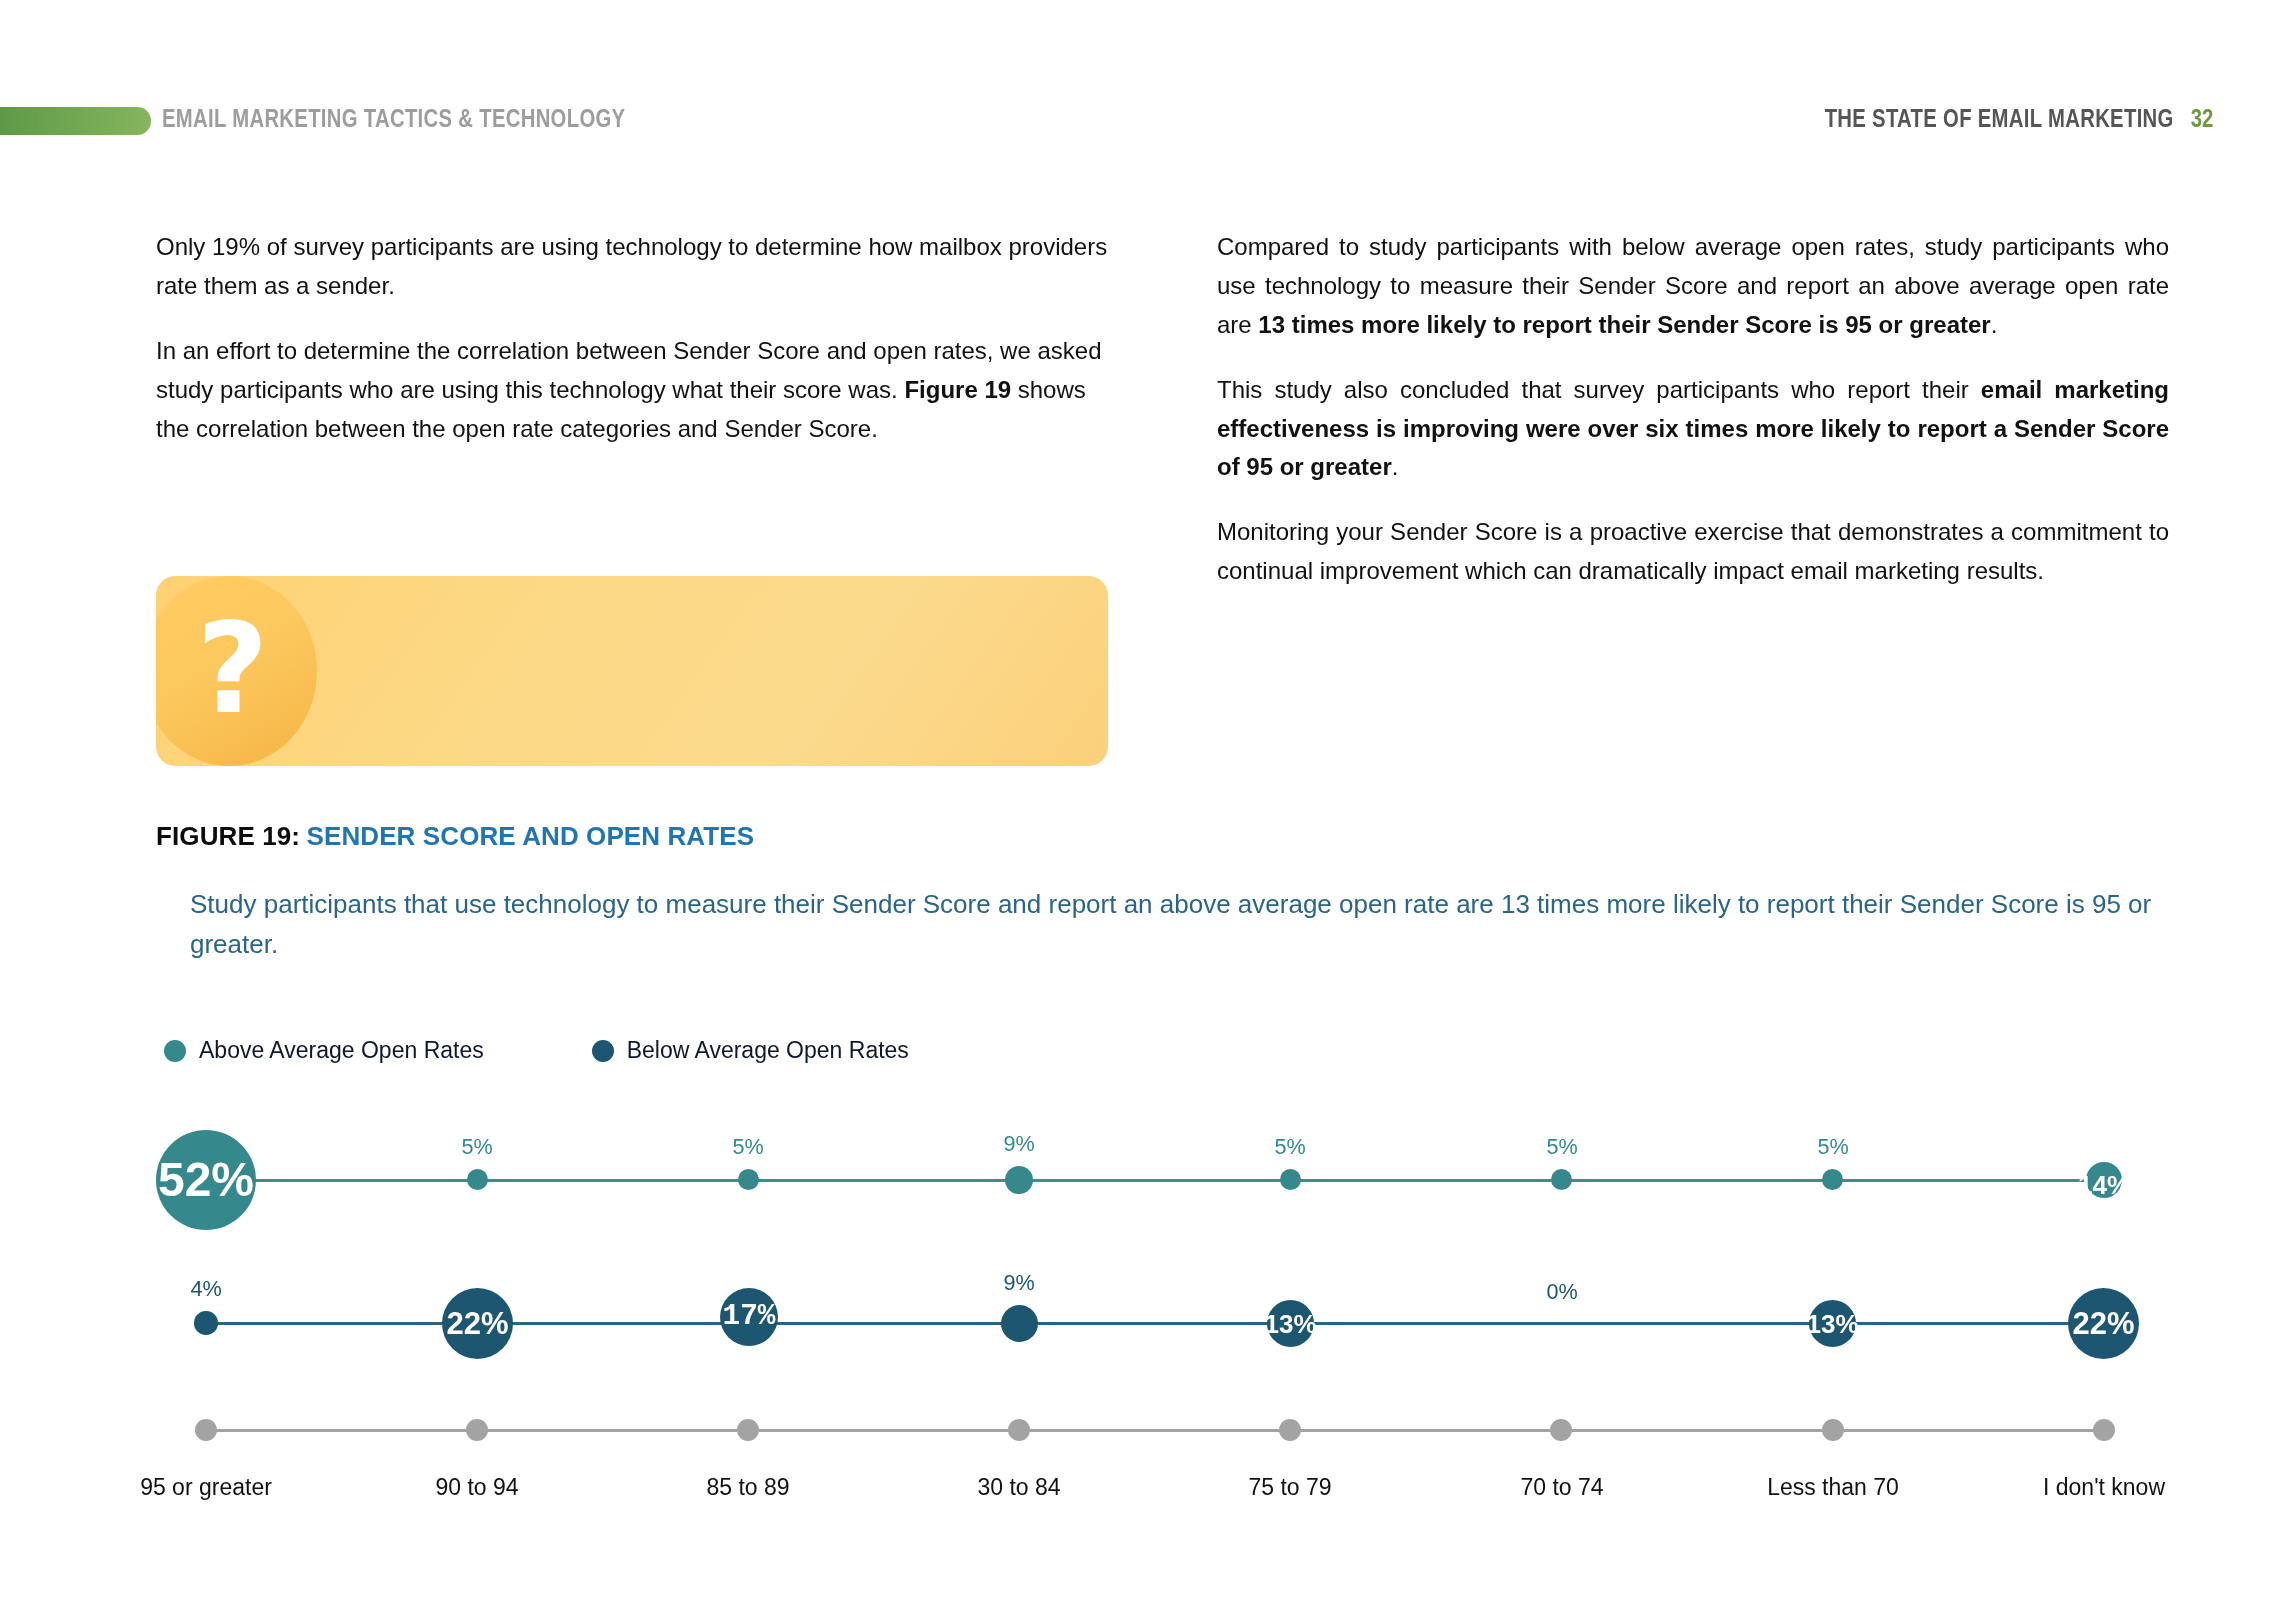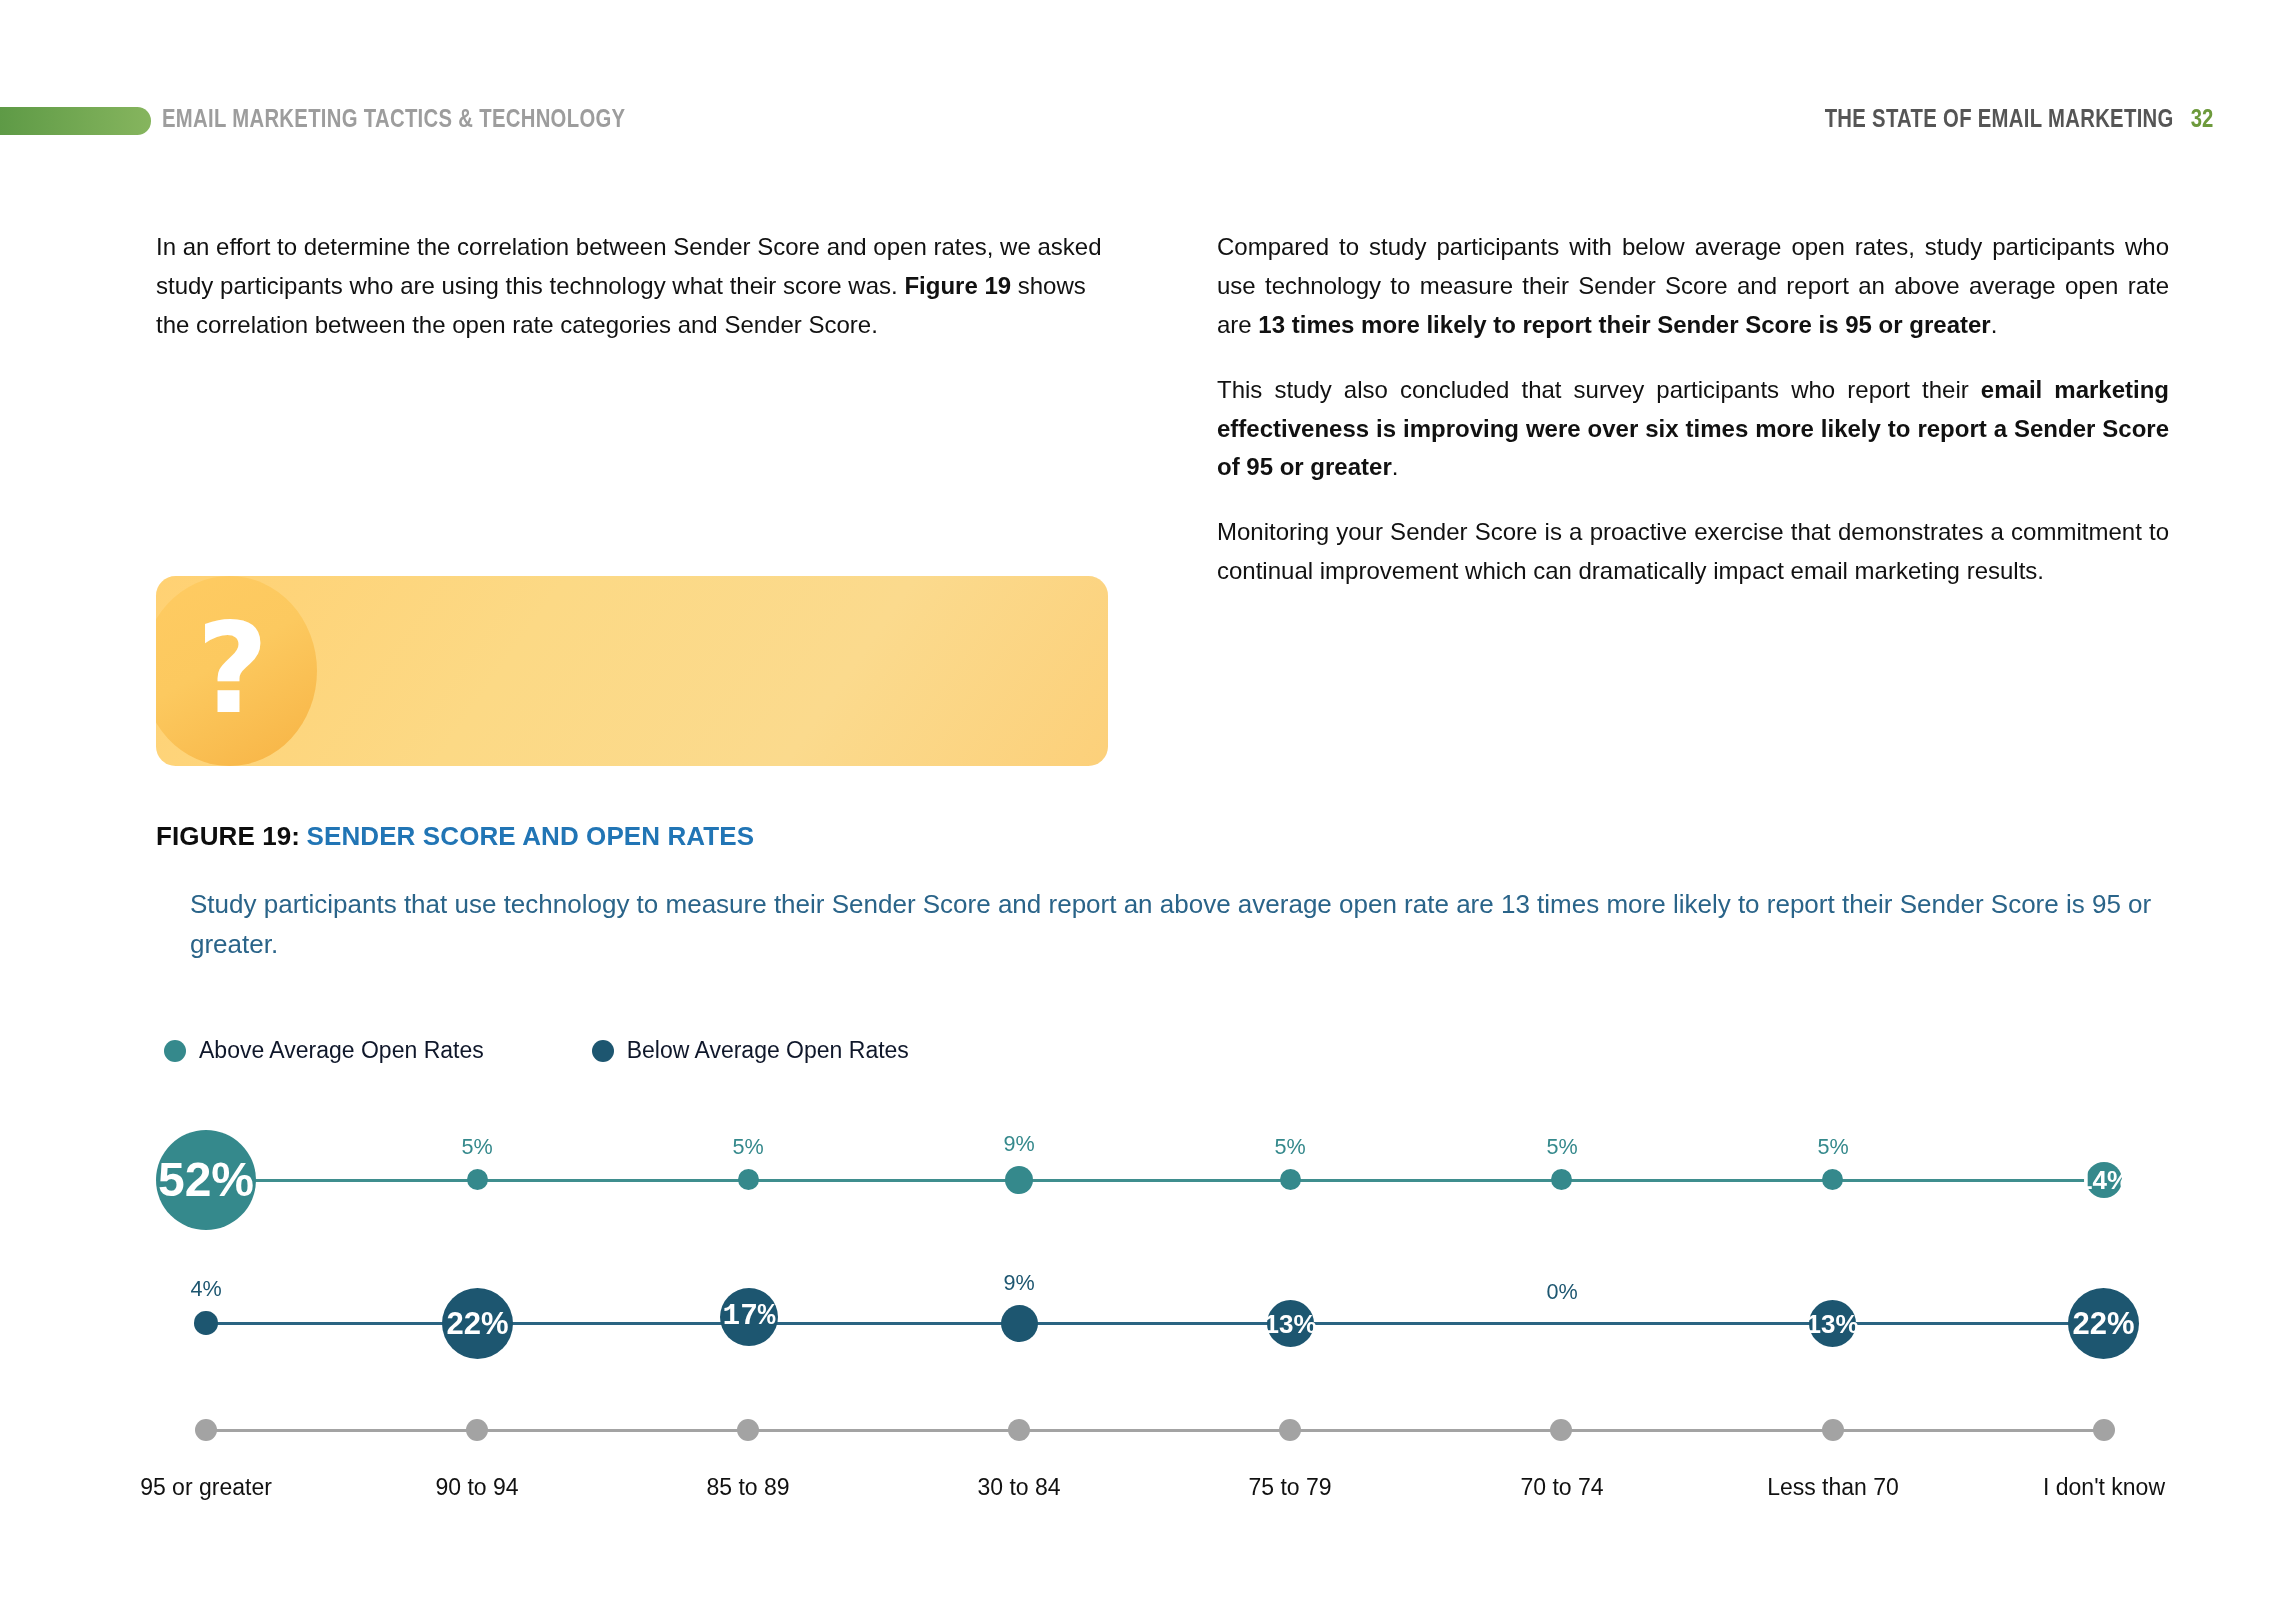--- a/index.html
+++ b/index.html
@@ -242,20 +242,21 @@
     <div class="header-bar"></div>
     <div class="header-left">EMAIL MARKETING TACTICS &amp; TECHNOLOGY</div>
     <div class="header-right">
       <span class="header-right-inner">
         <span class="header-title">THE STATE OF EMAIL MARKETING</span><span class="header-page">32</span>
       </span>
     </div>
   </div>
 
   <div class="col col-left">
+    <p>Only 19% of survey participants are using technology to determine how mailbox providers rate them as a sender.</p>
     <p><span>In an effort to determine the correlation between Sender Score and open rates, we asked study participants who are using this technology what their score was. </span><b>Figure 19</b><span> shows the correlation between the open rate categories and Sender Score.</span></p>
   </div>
 
   <div class="col col-right">
     <p><span>Compared to study participants with below average open rates, study participants who use technology to measure their Sender Score and report an above average open rate are </span><b>13 times more likely to report their Sender Score is 95 or greater</b><span>.</span></p>
     <p><span>This study also concluded that survey participants who report their </span><b>email marketing effectiveness is improving were over six times more likely to report a Sender Score of 95 or greater</b><span>.</span></p>
     <p>Monitoring your Sender Score is a proactive exercise that demonstrates a commitment to continual improvement which can dramatically impact email marketing results.</p>
   </div>
 
   <div class="callout">
@@ -291,21 +292,21 @@
           <div class="node teal" style="width: 21.4px; height: 21.4px; left: 738px; top: 70px;"></div>
           <div class="valtag teal" style="left: 748px; top: 35px;">5%</div>
           <div class="node teal" style="width: 28px; height: 28px; left: 1005px; top: 67px;"></div>
           <div class="valtag teal" style="left: 1019px; top: 32px;">9%</div>
           <div class="node teal" style="width: 21.4px; height: 21.4px; left: 1280px; top: 70px;"></div>
           <div class="valtag teal" style="left: 1290px; top: 35px;">5%</div>
           <div class="node teal" style="width: 21.4px; height: 21.4px; left: 1551px; top: 70px;"></div>
           <div class="valtag teal" style="left: 1562px; top: 35px;">5%</div>
           <div class="node teal" style="width: 21.4px; height: 21.4px; left: 1822px; top: 70px;"></div>
           <div class="valtag teal" style="left: 1833px; top: 35px;">5%</div>
-          <div class="node teal" style="width: 36px; height: 36px; left: 2086px; top: 63px;">
+          <div class="node teal" style="width: 36px; height: 36px; left: 2086px; top: 63px; align-items: flex-end;">
             <span style="font-size: 26px;">14%</span>
           </div>
         </div>
     </div>
     <div class="row row-below">
       <div class="track"></div>
       <div id="nodes-below">
           <div class="node navy" style="width: 23.6px; height: 23.6px; left: 194px; top: 48px;"></div>
           <div class="valtag navy" style="left: 206px; top: 13px;">4%</div>
           <div class="node navy" style="width: 71px; height: 71px; left: 442px; top: 25px;">

